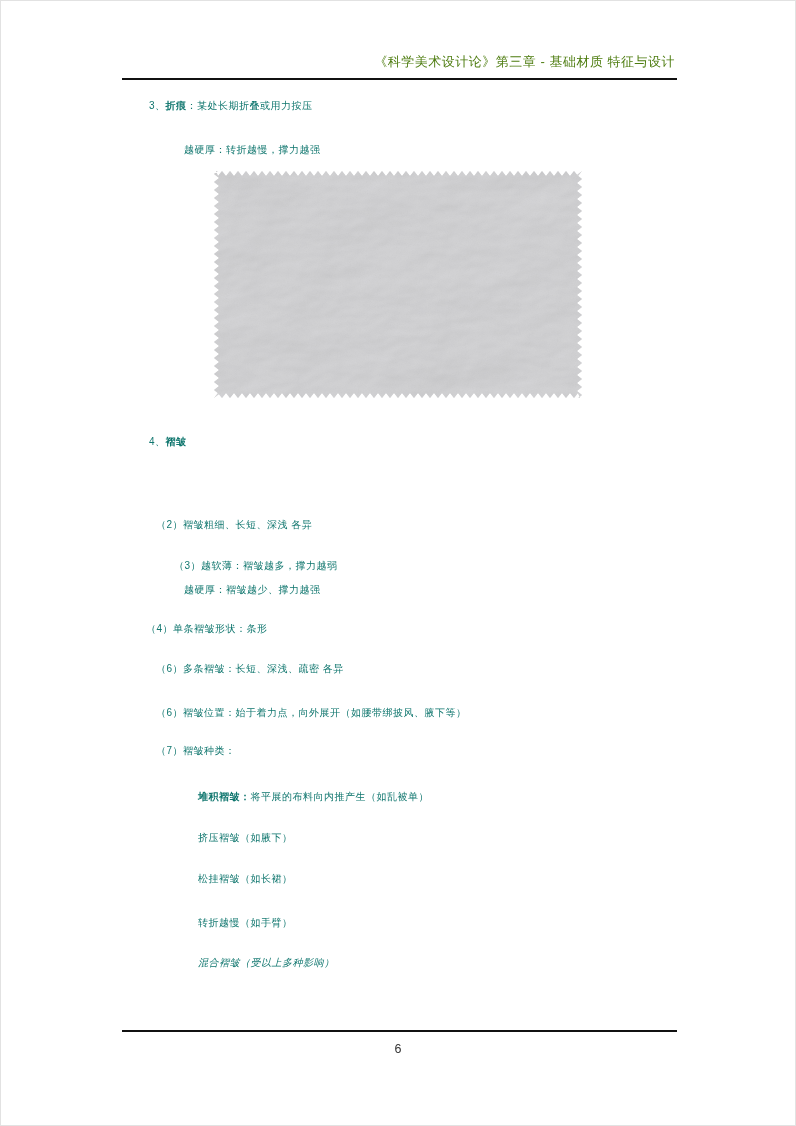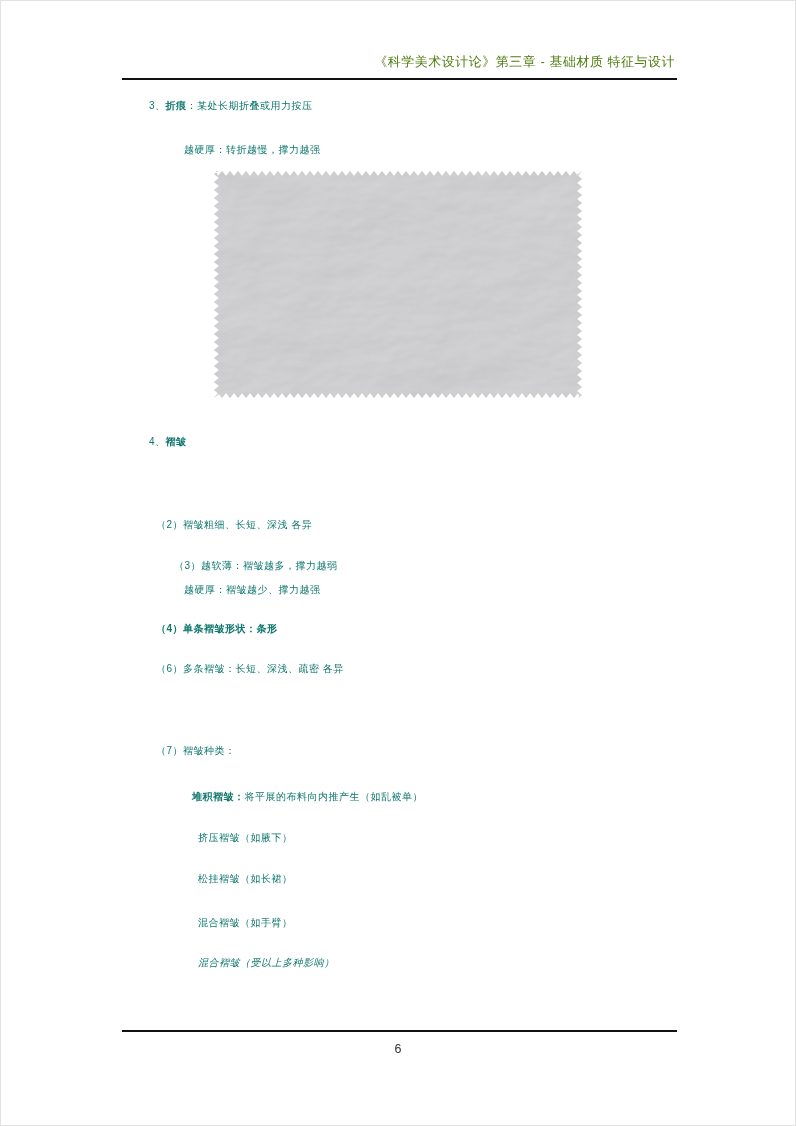--- a/index.html
+++ b/index.html
@@ -49,26 +49,26 @@
   .sec3-l1 { top: 94px;  left: 148px; }
   .sec3-l2 { top: 117px; left: 183px; }
   .sec3-l3 { top: 138px; left: 183px; }
 
   .sec4-heading { top: 430px; left: 148px; text-align: right; }
 
   .item-1 { top: 468px; left: 155px; }
   .item-2 { top: 513px; left: 155px; }
   .item-3a { top: 554px; left: 165px; margin-left: 8px; }
   .item-3b { top: 578px; left: 183px; }
-  .item-4 { top: 617px; left: 155px; font-weight: bold; }
+  .item-4 { top: 617px; left: 145px; }
   .item-5 { top: 657px; left: 155px; }
   .item-6 { top: 701px; left: 155px; }
   .item-7 { top: 739px; left: 155px; }
 
-  .sub-1 { top: 785px; left: 191px; }
+  .sub-1 { top: 785px; left: 197px; }
   .sub-2 { top: 827px; left: 197px; font-family: Liberation Mono, monospace; }
   .sub-3 { top: 867px; left: 197px; }
   .sub-4 { top: 911px; left: 197px; }
   .sub-5 { top: 951px; left: 197px; font-style: italic; }
 
   
   .fabric-figure {
     position: absolute;
     top: 170px;
     left: 213px;
@@ -119,24 +119,25 @@
     </svg>
   </figure>
 
   <div class="txt sec4-heading"><span>4、</span><span class="b">褶皱</span></div>
 
   <div class="txt item-2">（2）褶皱粗细、长短、深浅 各异</div>
   <div class="txt item-3a">（3）越软薄：褶皱越多，撑力越弱</div>
   <div class="txt item-3b">越硬厚：褶皱越少、撑力越强</div>
   <div class="txt item-4">（4）单条褶皱形状：条形</div>
   <div class="txt item-5">（6）多条褶皱：长短、深浅、疏密 各异</div>
+  <div class="txt item-6">（6）褶皱位置：始于着力点，向外展开（如腰带绑披风、腋下等）</div>
   <div class="txt item-7">（7）褶皱种类：</div>
 
   <div class="txt sub-1"><span class="b">堆积褶皱：</span><span>将平展的布料向内推产生（如乱被单）</span></div>
   <div class="txt sub-2">挤压褶皱（如腋下）</div>
   <div class="txt sub-3">松挂褶皱（如长裙）</div>
-  <div class="txt sub-4">混合褶皱（如手臂）</div>
+  <div class="txt sub-4">转折越慢（如手臂）</div>
   <div class="txt sub-5">混合褶皱（受以上多种影响）</div>
 
   <div class="rule rule-bottom"></div>
   <div class="page-number">6</div>
 
 </div>
 
 </body></html>

